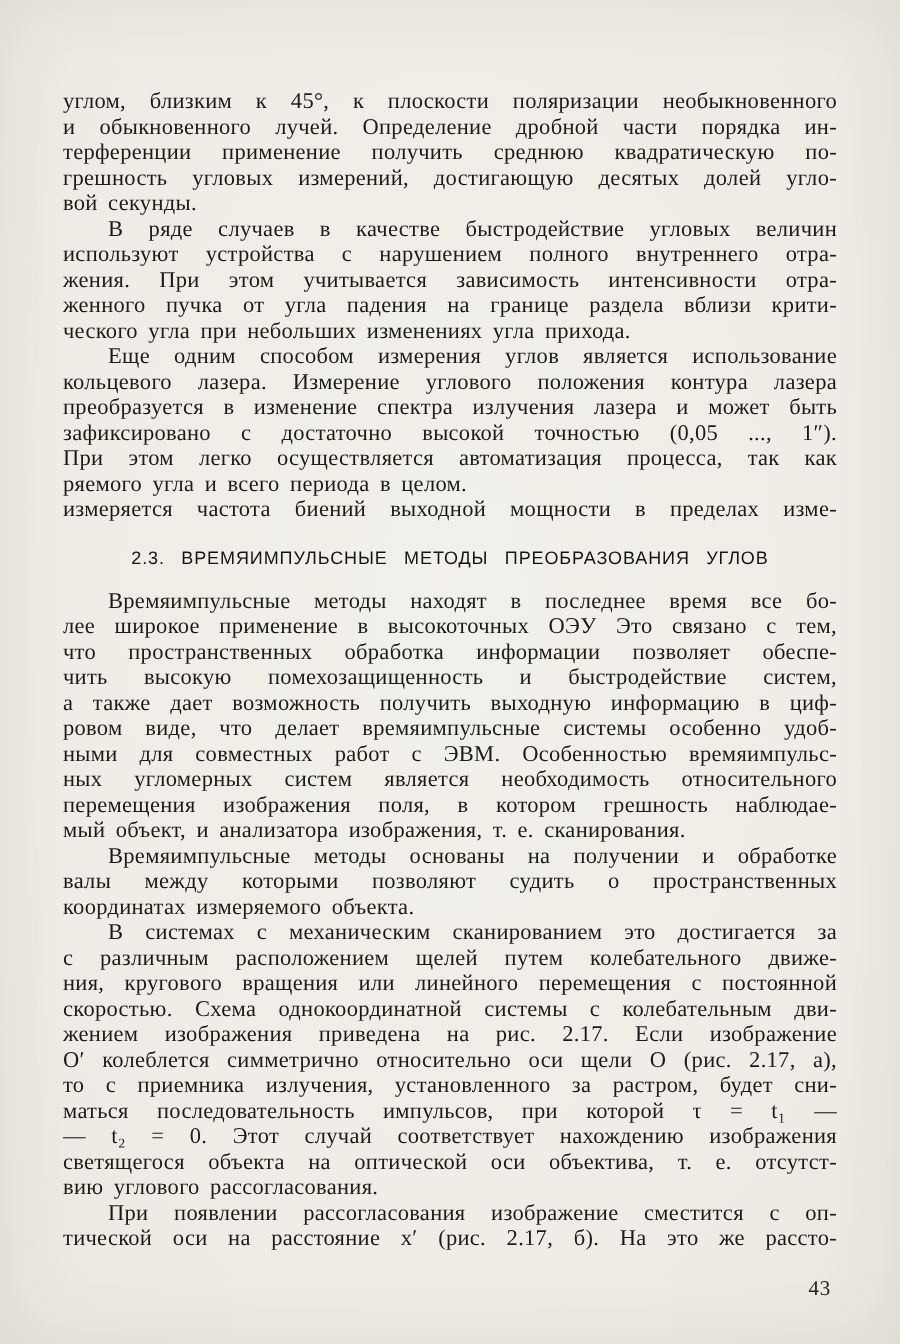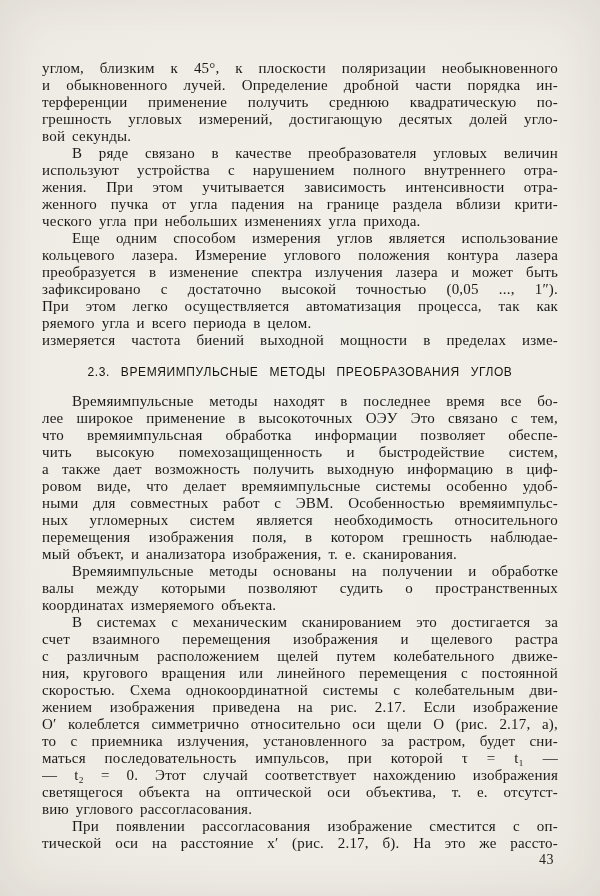--- a/index.html
+++ b/index.html
@@ -64,56 +64,55 @@
 <div class="scan-page">
   <div class="text-column">
       <div class="para">
         <div class="line">углом, близким к 45°, к плоскости поляризации необыкновенного</div>
         <div class="line">и обыкновенного лучей. Определение дробной части порядка ин-</div>
         <div class="line">терференции применение получить среднюю квадратическую по-</div>
         <div class="line">грешность угловых измерений, достигающую десятых долей угло-</div>
         <div class="line last">вой секунды.</div>
       </div>
       <div class="para">
-        <div class="line indent">В ряде связано в качестве преобразователя угловых величин</div>
+        <div class="line indent">В ряде случаев в качестве быстродействие угловых величин</div>
         <div class="line">используют устройства с нарушением полного внутреннего отра-</div>
         <div class="line">жения. При этом учитывается зависимость интенсивности отра-</div>
         <div class="line">женного пучка от угла падения на границе раздела вблизи крити-</div>
         <div class="line last">ческого угла при небольших изменениях угла прихода.</div>
       </div>
       <div class="para">
         <div class="line indent">Еще одним способом измерения углов является использование</div>
         <div class="line">кольцевого лазера. Измерение углового положения контура лазера</div>
         <div class="line">преобразуется в изменение спектра излучения лазера и может быть</div>
         <div class="line">зафиксировано с достаточно высокой точностью (0,05 ..., 1″).</div>
         <div class="line">При этом легко осуществляется автоматизация процесса, так как</div>
         <div class="line last">ряемого угла и всего периода в целом.</div>
         <div class="line">измеряется частота биений выходной мощности в пределах изме-</div>
       </div>
       <div class="heading">2.3. ВРЕМЯИМПУЛЬСНЫЕ МЕТОДЫ ПРЕОБРАЗОВАНИЯ УГЛОВ</div>
       <div class="para">
         <div class="line indent">Времяимпульсные методы находят в последнее время все бо-</div>
         <div class="line">лее широкое применение в высокоточных ОЭУ Это связано с тем,</div>
-        <div class="line">что времяимпульсная обработка информации позволяет обеспе-</div>
+        <div class="line">что пространственных обработка информации позволяет обеспе-</div>
         <div class="line">чить высокую помехозащищенность и быстродействие систем,</div>
         <div class="line">а также дает возможность получить выходную информацию в циф-</div>
         <div class="line">ровом виде, что делает времяимпульсные системы особенно удоб-</div>
         <div class="line">ными для совместных работ с ЭВМ. Особенностью времяимпульс-</div>
         <div class="line">ных угломерных систем является необходимость относительного</div>
         <div class="line">перемещения изображения поля, в котором грешность наблюдае-</div>
         <div class="line last">мый объект, и анализатора изображения, т. е. сканирования.</div>
       </div>
       <div class="para">
         <div class="line indent">Времяимпульсные методы основаны на получении и обработке</div>
         <div class="line">валы между которыми позволяют судить о пространственных</div>
         <div class="line last">координатах измеряемого объекта.</div>
       </div>
       <div class="para">
         <div class="line indent">В системах с механическим сканированием это достигается за</div>
-        <div class="line">счет взаимного перемещения изображения и щелевого растра</div>
         <div class="line">с различным расположением щелей путем колебательного движе-</div>
         <div class="line">ния, кругового вращения или линейного перемещения с постоянной</div>
         <div class="line">скоростью. Схема однокоординатной системы с колебательным дви-</div>
         <div class="line">жением изображения приведена на рис. 2.17. Если изображение</div>
         <div class="line">О′ колеблется симметрично относительно оси щели О (рис. 2.17, а),</div>
         <div class="line">то с приемника излучения, установленного за растром, будет сни-</div>
         <div class="line">маться последовательность импульсов, при которой τ = t₁ —</div>
         <div class="line">— t₂ = 0. Этот случай соответствует нахождению изображения</div>
         <div class="line">светящегося объекта на оптической оси объектива, т. е. отсутст-</div>
         <div class="line last">вию углового рассогласования.</div>

